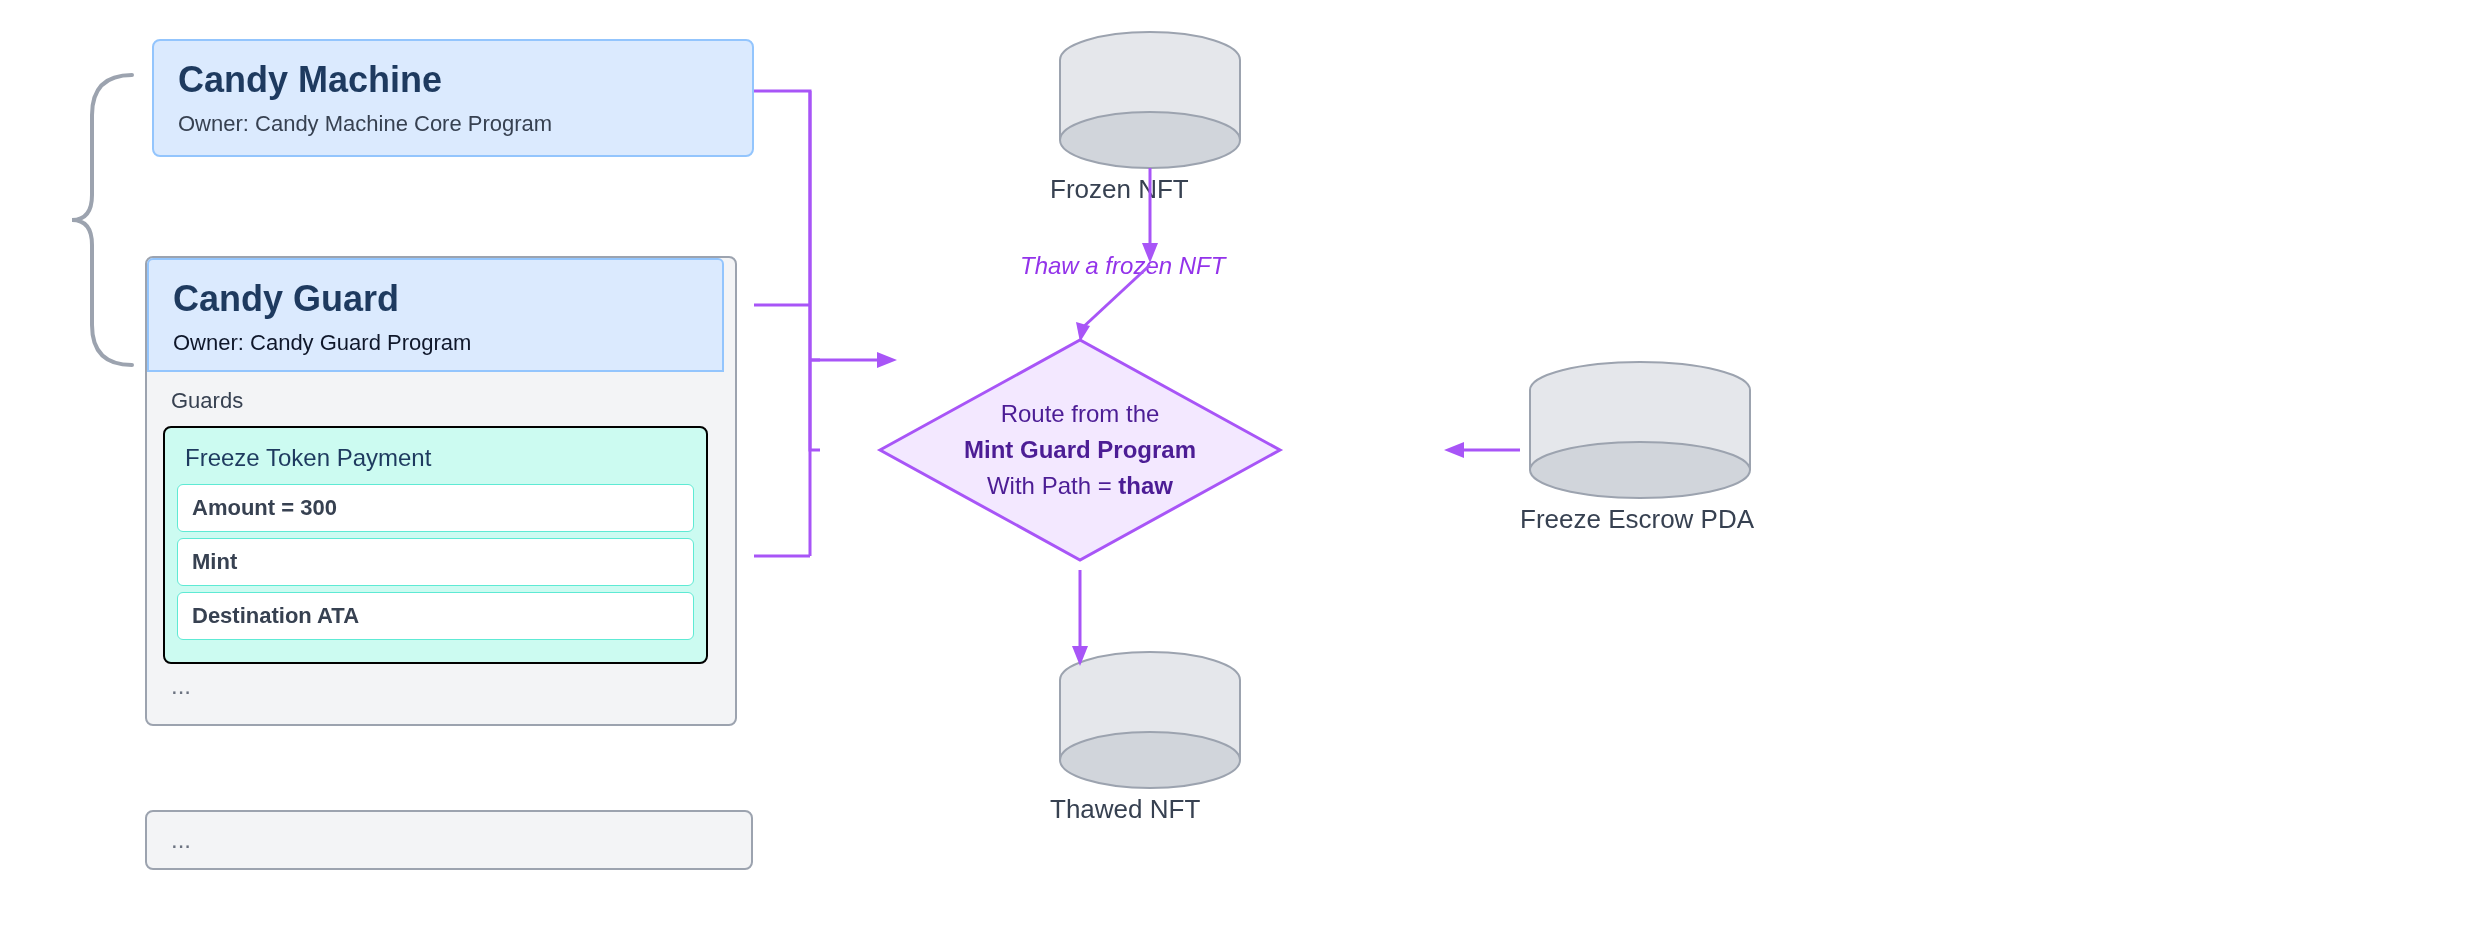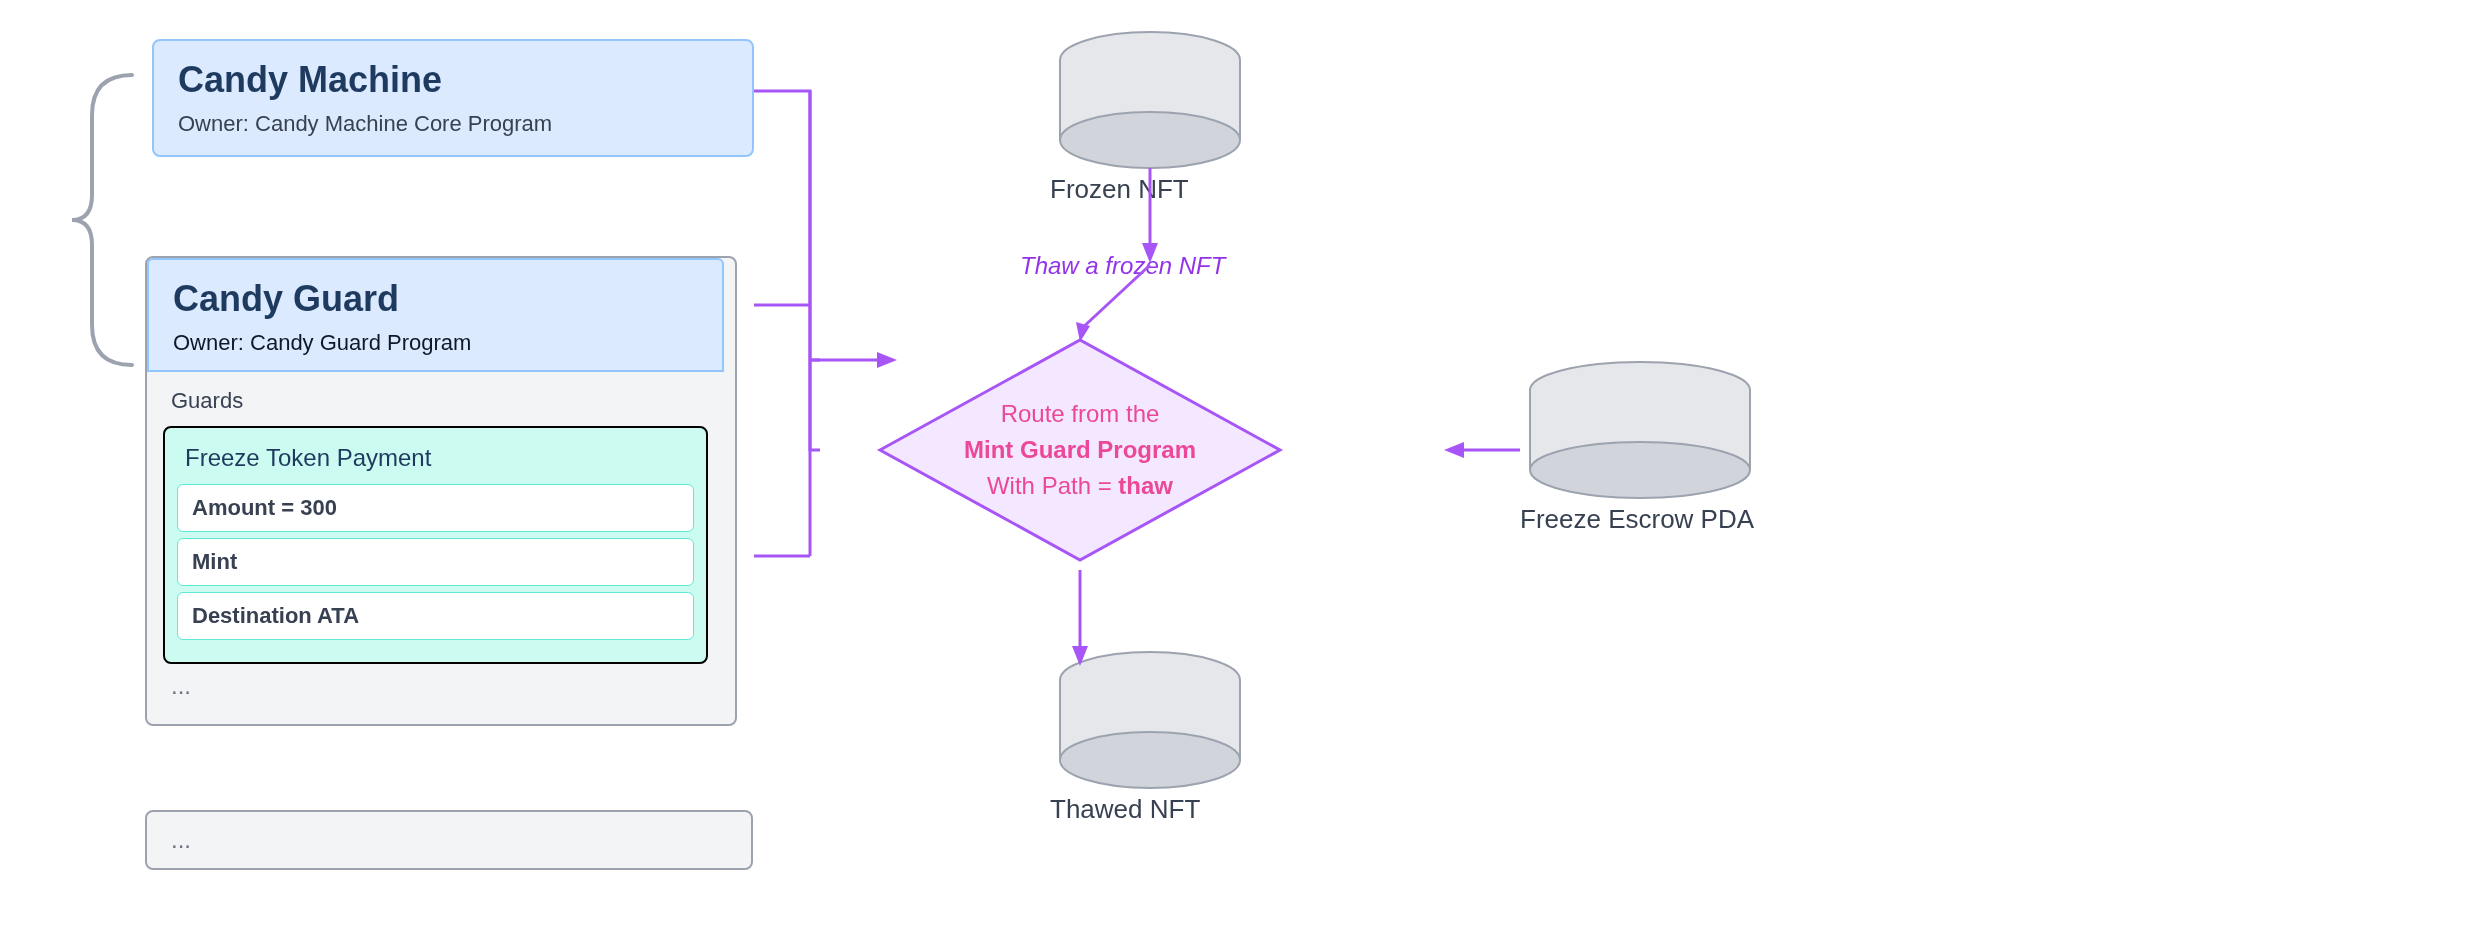--- a/index.html
+++ b/index.html
@@ -167,21 +167,21 @@
       height: 100%;
     }
 
     .diamond-text {
       position: absolute;
       top: 50%;
       left: 50%;
       transform: translate(-50%, -50%);
       text-align: center;
       font-size: 24px;
-      color: #ec4899;
+      color: #4c1d95;
       line-height: 1.5;
       width: 320px;
     }
 
     .diamond-text .bold {
       font-weight: 700;
     }
 
     .cyl-label {
       font-size: 26px;

